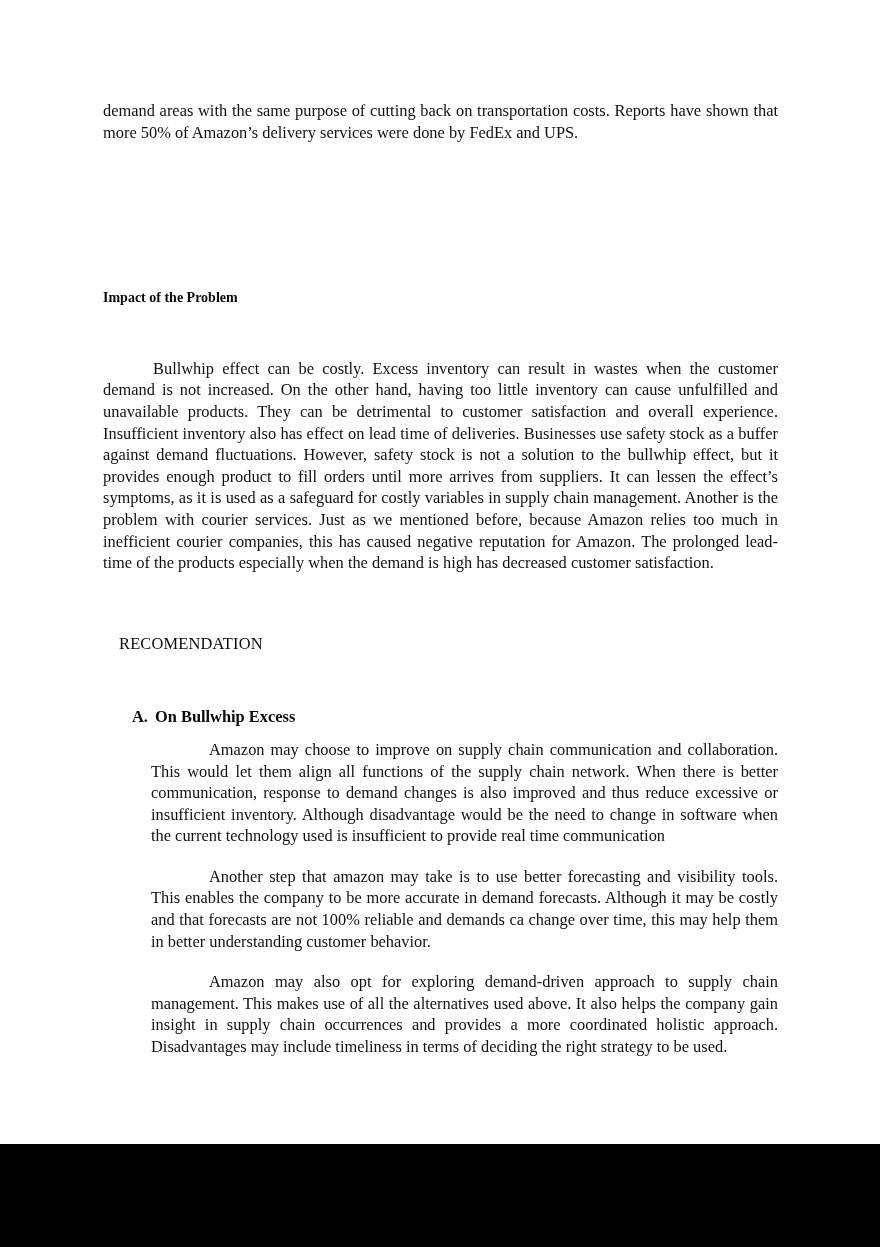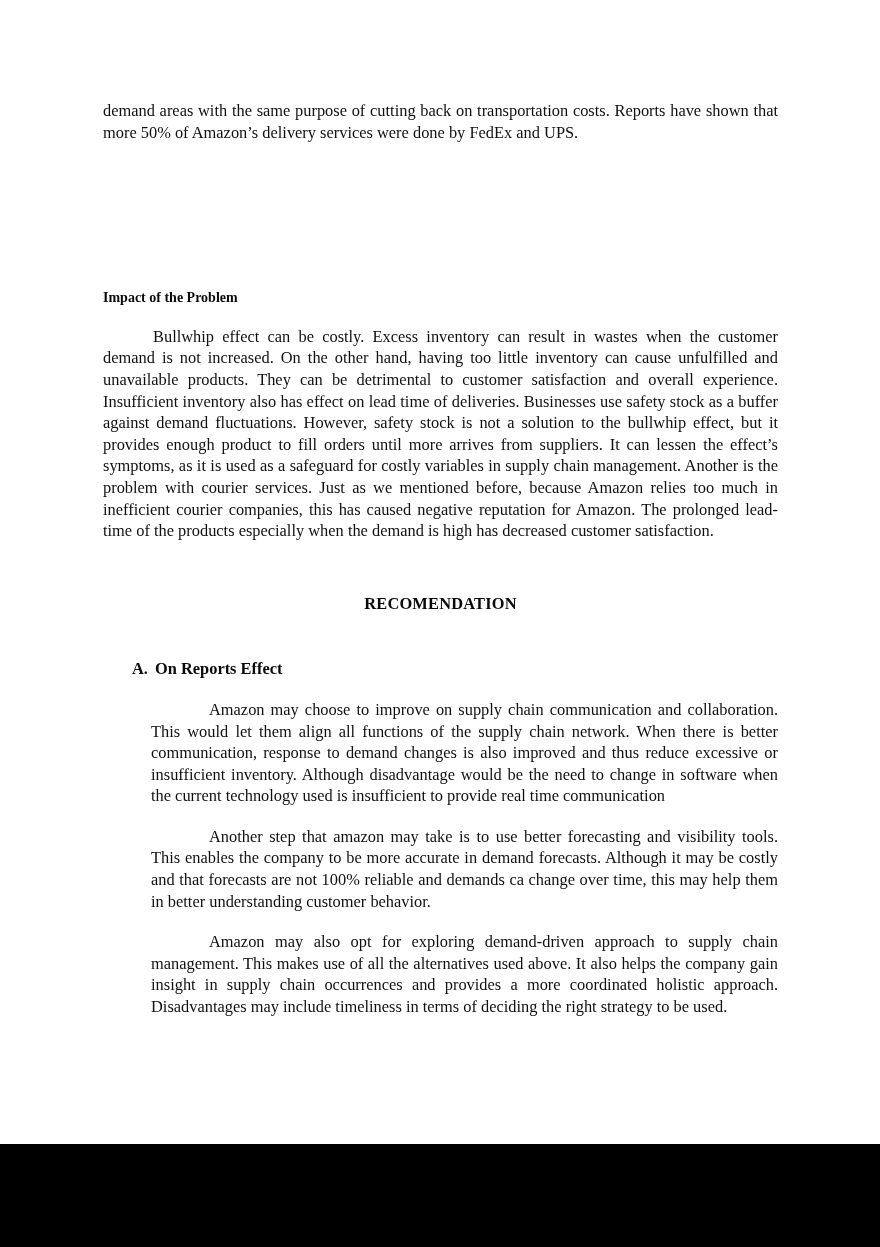--- a/index.html
+++ b/index.html
@@ -32,36 +32,37 @@
     font-size: 16.4px;
     line-height: 21.6px;
     text-align: justify;
     text-justify: inter-word;
     margin: 0;
     color: #101010;
     hyphens: none;
   }
   .para.indent-first {
     text-indent: 50px;
+    margin-top: 32px;
   }
   .heading-left {
     font-size: 14px;
     line-height: 21.6px;
     font-weight: bold;
     margin: 0;
     color: #0a0a0a;
     text-align: left;
   }
   .heading-center {
     font-size: 16.4px;
     line-height: 21.6px;
-    font-weight: bold;
-    margin: 8px;
+    font-weight: normal;
+    margin: 16px;
     color: #0a0a0a;
-    text-align: center;
+    text-align: left;
     letter-spacing: 0.2px;
   }
   
   .gap-intro { height: 144px; }
   .gap-sm { height: 17px; }
   .gap-md { height: 43px; }
   .gap-lg { height: 24px; }
   .gap-alt { height: 12px; }
   .gap-item { height: 11px; }
   .gap-p { height: 19px; }
@@ -78,21 +79,20 @@
   .list-marker {
     width: 23px;
     flex: 0 0 23px;
   }
   .list-label { flex: 1 1 auto; }
 
   
   .subblock {
     margin-left: 48px;
     width: 627px;
-    margin-top: 8px;
   }
   .subblock .para { text-indent: 58px; }
 
   
   .black-band {
     position: absolute;
     left: 0;
     right: 0;
     bottom: 0;
     height: 103px;
@@ -120,21 +120,21 @@
 
     <h1 class="heading-center">RECOMENDATION</h1>
 
     <div class="gap-lg"></div>
 
 
     <div class="gap-alt"></div>
 
     <div class="list-item">
       <span class="list-marker">A.</span>
-      <span class="list-label">On Reports Effect</span>
+      <span class="list-label">On Bullwhip Excess</span>
     </div>
 
     <div class="gap-item"></div>
 
     <div class="subblock">
       <p class="para">Amazon may choose to improve on supply chain communication and collaboration. This would let them align all functions of the supply chain network. When there is better communication, response to demand changes is also improved and thus reduce excessive or insufficient inventory. Although disadvantage would be the need to change in software when the current technology used is insufficient to provide real time communication</p>
       <div class="gap-p"></div>
       <p class="para">Another step that amazon may take is to use better forecasting and visibility tools. This enables the company to be more accurate in demand forecasts. Although it may be costly and that forecasts are not 100% reliable and demands ca change over time, this may help them in better understanding customer behavior.</p>
       <div class="gap-p"></div>
       <p class="para">Amazon may also opt for exploring demand-driven approach to supply chain management. This makes use of all the alternatives used above. It also helps the company gain insight in supply chain occurrences and provides a more coordinated holistic approach. Disadvantages may include timeliness in terms of deciding the right strategy to be used.</p>

